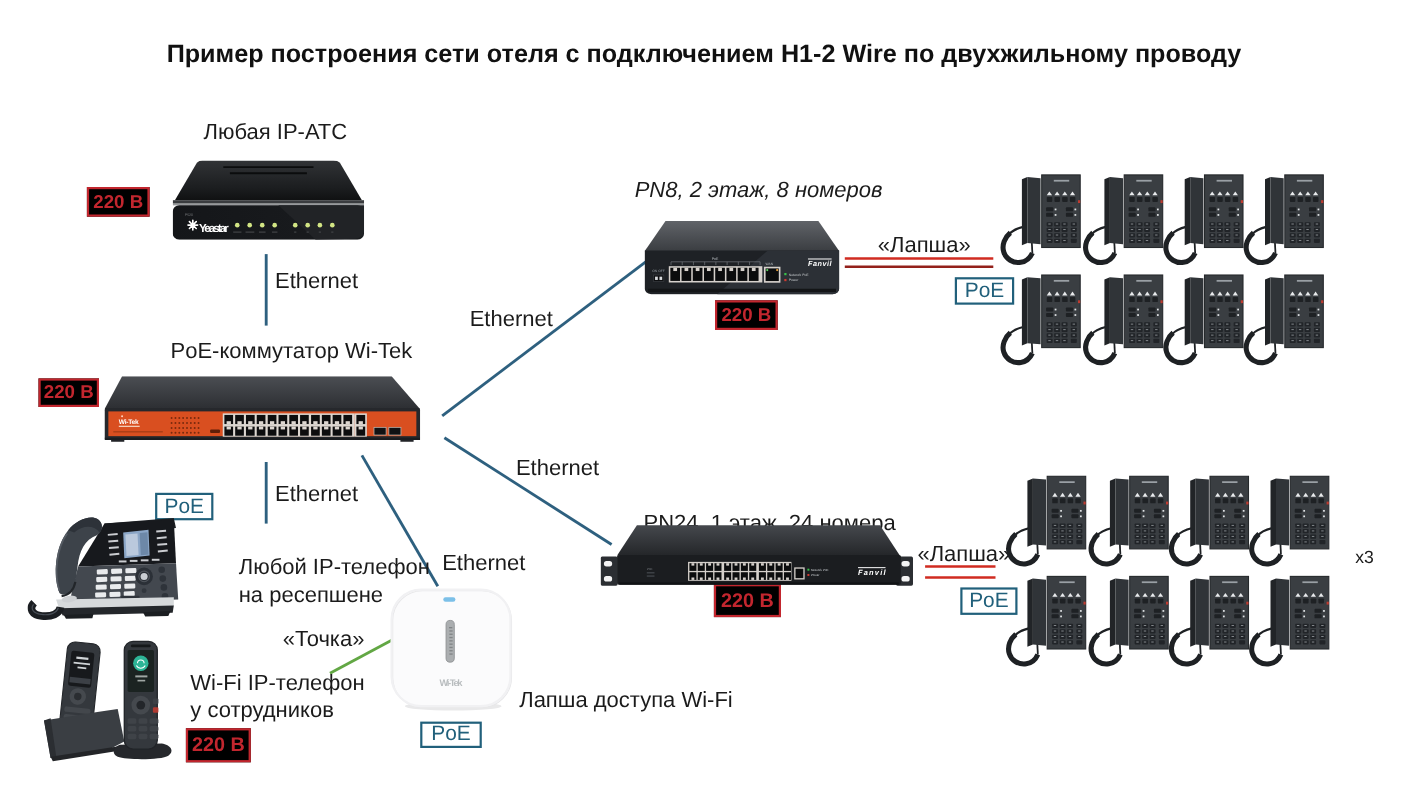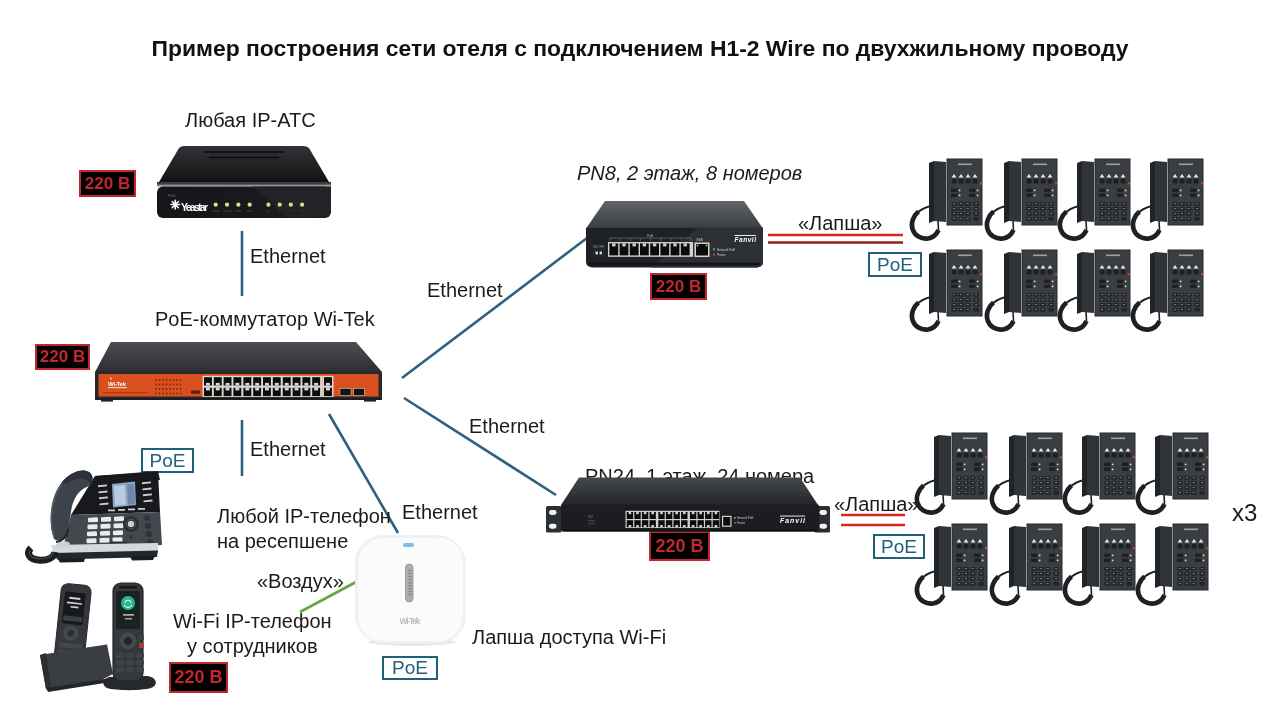--- a/index.html
+++ b/index.html
@@ -33,24 +33,24 @@
 <div class="lbl" style="left:250px;top:244px;">Ethernet</div>
 <div class="lbl" style="left:155px;top:307px;">PoE-коммутатор Wi-Tek</div>
 <div class="lbl" style="left:427px;top:278px;">Ethernet</div>
 <div class="lbl" style="left:469px;top:414px;">Ethernet</div>
 <div class="lbl" style="left:250px;top:437px;">Ethernet</div>
 <div class="lbl" style="left:402px;top:500px;">Ethernet</div>
 <div class="lbl" style="left:577px;top:161px;font-style:italic;">PN8, 2 этаж, 8 номеров</div>
 <div class="lbl" style="left:798px;top:211px;">«Лапша»</div>
 <div class="lbl" style="left:585px;top:440px;margin-top:24px;">PN24, 1 этаж, 24 номера</div>
 <div class="lbl" style="left:834px;top:492px;">«Лапша»</div>
-<div class="lbl" style="left:1232px;top:498px;font-size:24px;">x3</div>
+<div class="lbl" style="left:1232px;top:498px;font-size:16px;">x3</div>
 <div class="lbl" style="left:173px;top:504px;margin-left:44px;">Любой IP-телефон<br>на ресепшене</div>
-<div class="lbl" style="left:257px;top:569px;">«Воздух»</div>
-<div class="lbl" style="left:173px;top:609px;text-align:center;">Wi-Fi IP-телефон<br>у сотрудников</div>
+<div class="lbl" style="left:257px;top:569px;">«Точка»</div>
+<div class="lbl" style="left:173px;top:609px;">Wi-Fi IP-телефон<br>у сотрудников</div>
 <div class="lbl" style="left:472px;top:625px;">Лапша доступа Wi-Fi</div>
 
 <div class="vbox" style="left:79px;top:170px;width:53px;height:23px;font-size:17px;line-height:23px;">220 В</div>
 <div class="vbox" style="left:35px;top:344px;width:51px;height:22px;font-size:17px;line-height:22px;">220 В</div>
 <div class="vbox" style="left:650px;top:273px;width:53px;height:23px;font-size:17px;line-height:23px;">220 В</div>
 <div class="vbox" style="left:649px;top:531px;width:57px;height:26px;font-size:18px;line-height:26px;">220 В</div>
 <div class="vbox" style="left:169px;top:662px;width:55px;height:27px;font-size:18px;line-height:27px;">220 В</div>
 
 <div class="pbox" style="left:868px;top:252px;width:50px;height:21px;font-size:19px;line-height:21px;">PoE</div>
 <div class="pbox" style="left:873px;top:534px;width:48px;height:21px;font-size:19px;line-height:21px;">PoE</div>

